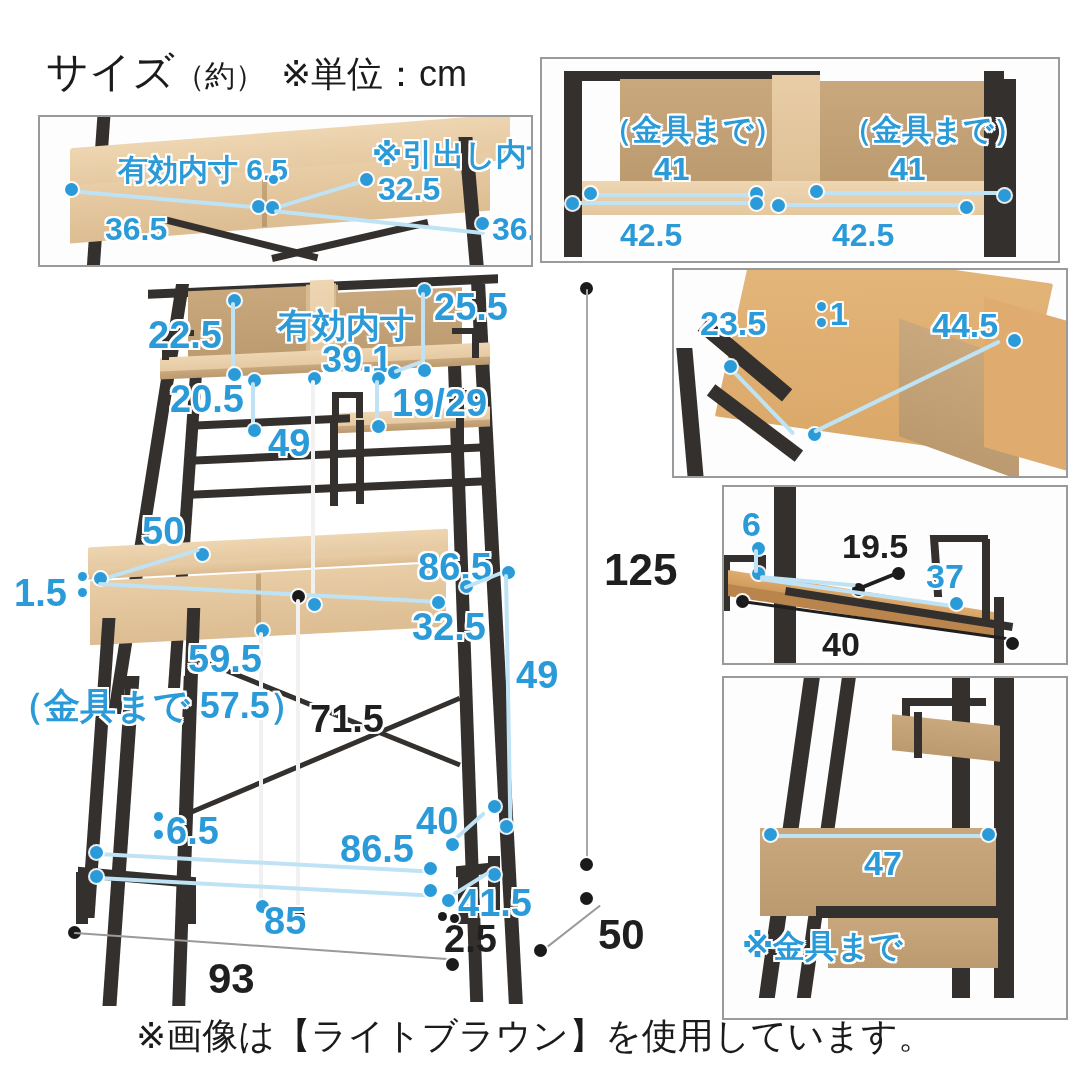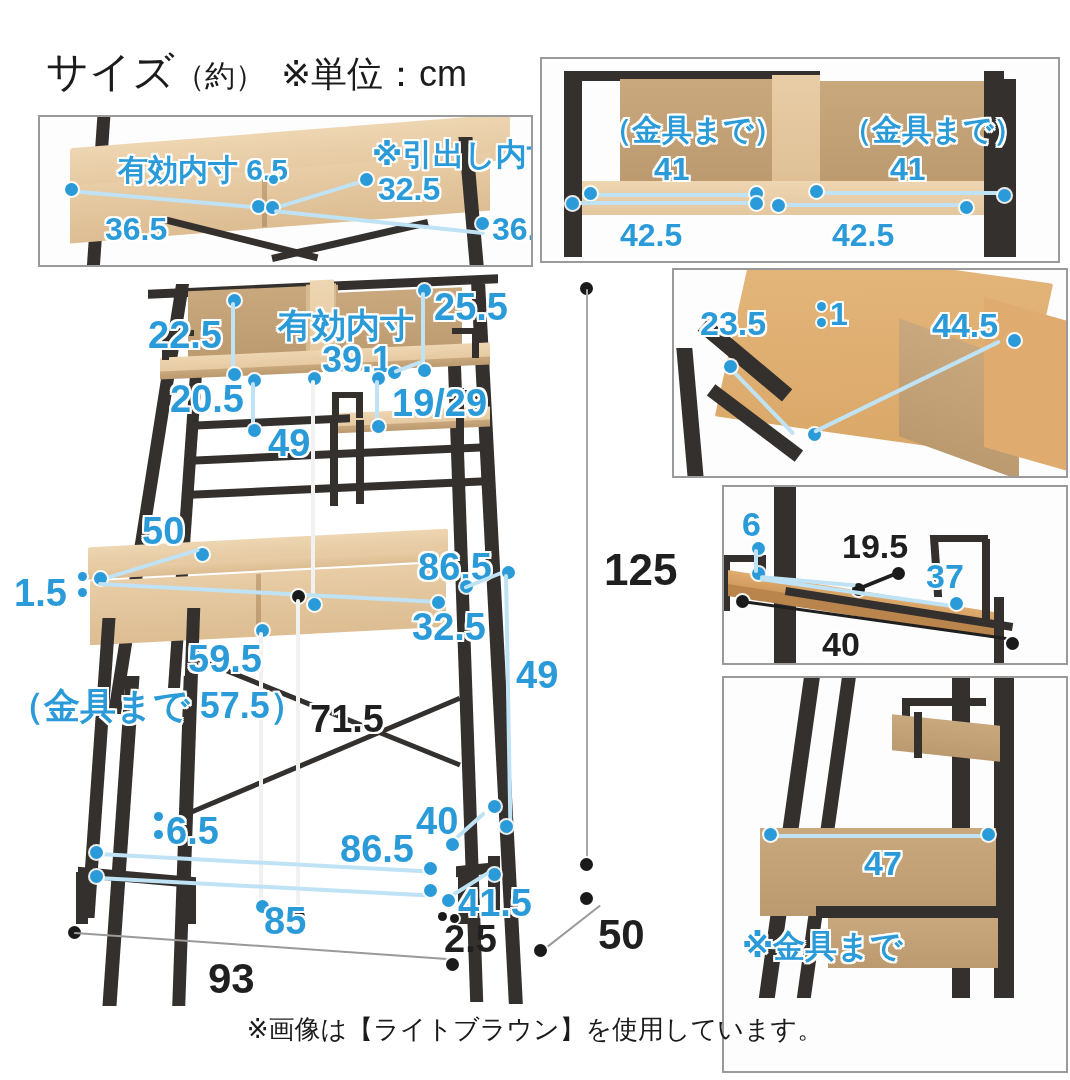--- a/index.html
+++ b/index.html
@@ -74,21 +74,21 @@
   
   .wood      { background: linear-gradient(180deg,#e8cda6 0%, #ddbd92 100%); }
   .wood-lt   { background: linear-gradient(180deg,#eed6b2 0%, #e3c79f 100%); }
   .wood-dk   { background: linear-gradient(180deg,#c9a87e 0%, #bb9a70 100%); }
   .metal     { background: #33302e; }
 
   
   #caption {
     left: 0; right: 0; top: 1012px;
     text-align: center;
-    font-size: 26px;
+    font-size: 36px;
     color: #1b1b1b;
   }
 </style>
 </head>
 <body>
 
 <div class="stage">
 
   <div class="abs" id="title">
     <span>サイズ</span><span class="sm">（約）</span><span class="gap"></span><span class="sm" style="font-size:36px">※単位：cm</span>
@@ -202,21 +202,21 @@
     <div class="dim" style="left:202px; top:72px; font-size:34px;">37</div>
     <div class="ln" style="left:36px; top:90px; width:196px; transform:rotate(8deg);"></div>
     <div class="dot" style="left:226px; top:110px;"></div>
 
     <div class="dim dark" style="left:98px; top:140px; font-size:34px;">40</div>
     <div class="dot dark" style="left:12px; top:108px;"></div>
     <div class="ln dark" style="left:18px; top:113px; width:268px; transform:rotate(8deg); background:#1f1f1f; height:3px;"></div>
     <div class="dot dark" style="left:282px; top:150px;"></div>
   </div>
 
-  <div class="abs panel" style="left:722px; top:676px; width:346px; height:397px;">
+  <div class="abs panel" style="left:722px; top:676px; width:346px; height:344px;">
     <div class="abs metal" style="left:58px; top:-10px; width:16px; height:330px; transform:skewX(-8deg);"></div>
     <div class="abs metal" style="left:96px; top:-10px; width:14px; height:330px; transform:skewX(-8deg);"></div>
     <div class="abs metal" style="left:228px; top:-10px; width:18px; height:330px;"></div>
     <div class="abs metal" style="left:270px; top:-10px; width:20px; height:330px;"></div>
 
     <div class="abs metal" style="left:178px; top:20px; width:84px; height:8px;"></div>
     <div class="abs metal" style="left:178px; top:20px; width:8px; height:46px;"></div>
     <div class="abs wood-dk" style="left:168px; top:42px; width:108px; height:36px; transform:skewY(6deg);"></div>
     <div class="abs metal" style="left:190px; top:34px; width:8px; height:46px;"></div>
 

